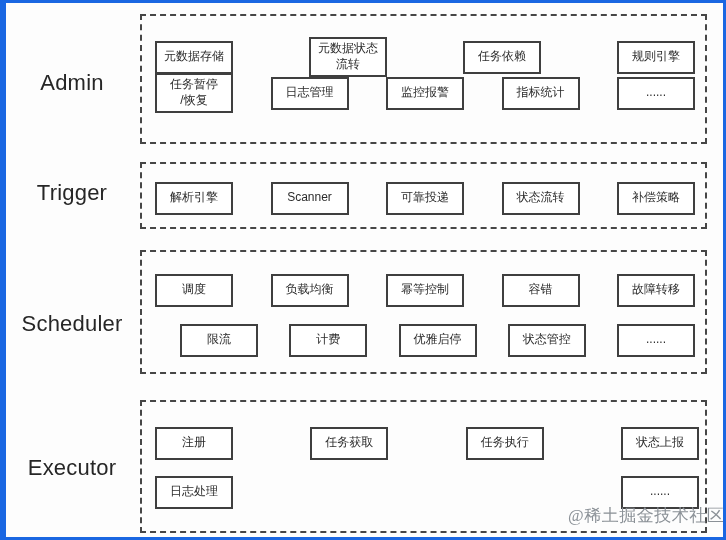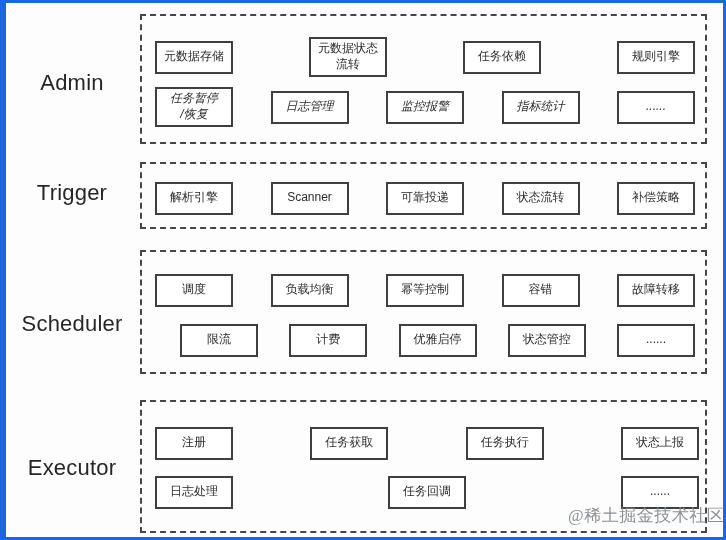--- a/index.html
+++ b/index.html
@@ -84,21 +84,21 @@
   <div class="layer-label" id="label-executor">Executor</div>
 
   <div class="section" id="section-admin">
       <div class="row" style="top: 22px;">
         <div class="box">元数据存储</div>
         <div class="box">元数据状态
 流转</div>
         <div class="box">任务依赖</div>
         <div class="box">规则引擎</div>
       </div>
-      <div class="row" style="top: 72px; font-style: italic;">
+      <div class="row" style="top: 58px;">
         <div class="box">任务暂停
 /恢复</div>
         <div class="box">日志管理</div>
         <div class="box">监控报警</div>
         <div class="box">指标统计</div>
         <div class="box">......</div>
       </div>
     </div>
   <div class="section" id="section-trigger">
       <div class="row" style="top: 15px;">
@@ -127,19 +127,18 @@
     </div>
   <div class="section" id="section-executor">
       <div class="row cols4" style="top: 22px;">
         <div class="box">注册</div>
         <div class="box">任务获取</div>
         <div class="box">任务执行</div>
         <div class="box">状态上报</div>
       </div>
       <div class="row cols4" style="top: 71px;">
         <div class="box">日志处理</div>
-        <div class="box">任务回调</div>
         <div class="box">......</div>
       </div>
     </div>
 
   <div class="watermark">@稀土掘金技术社区</div>
 </div>
 
 </body></html>

